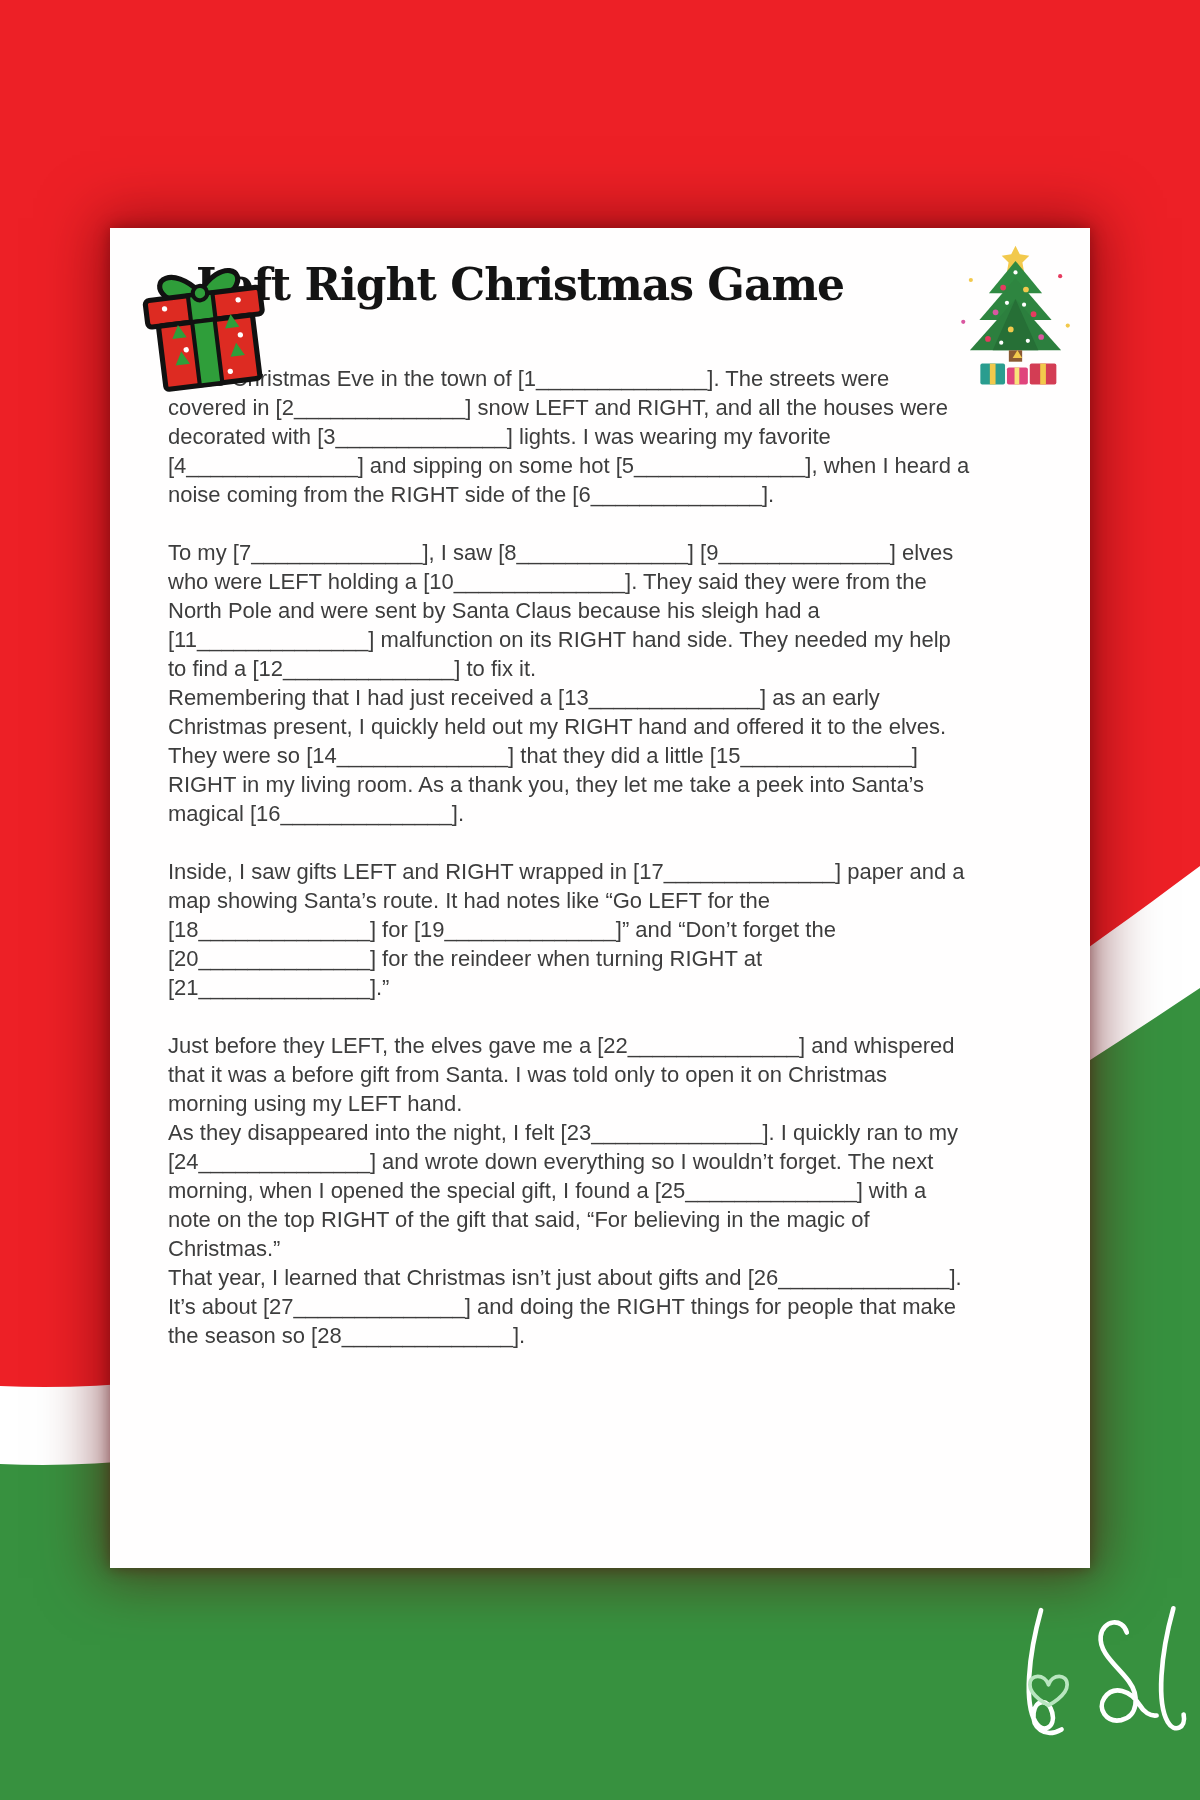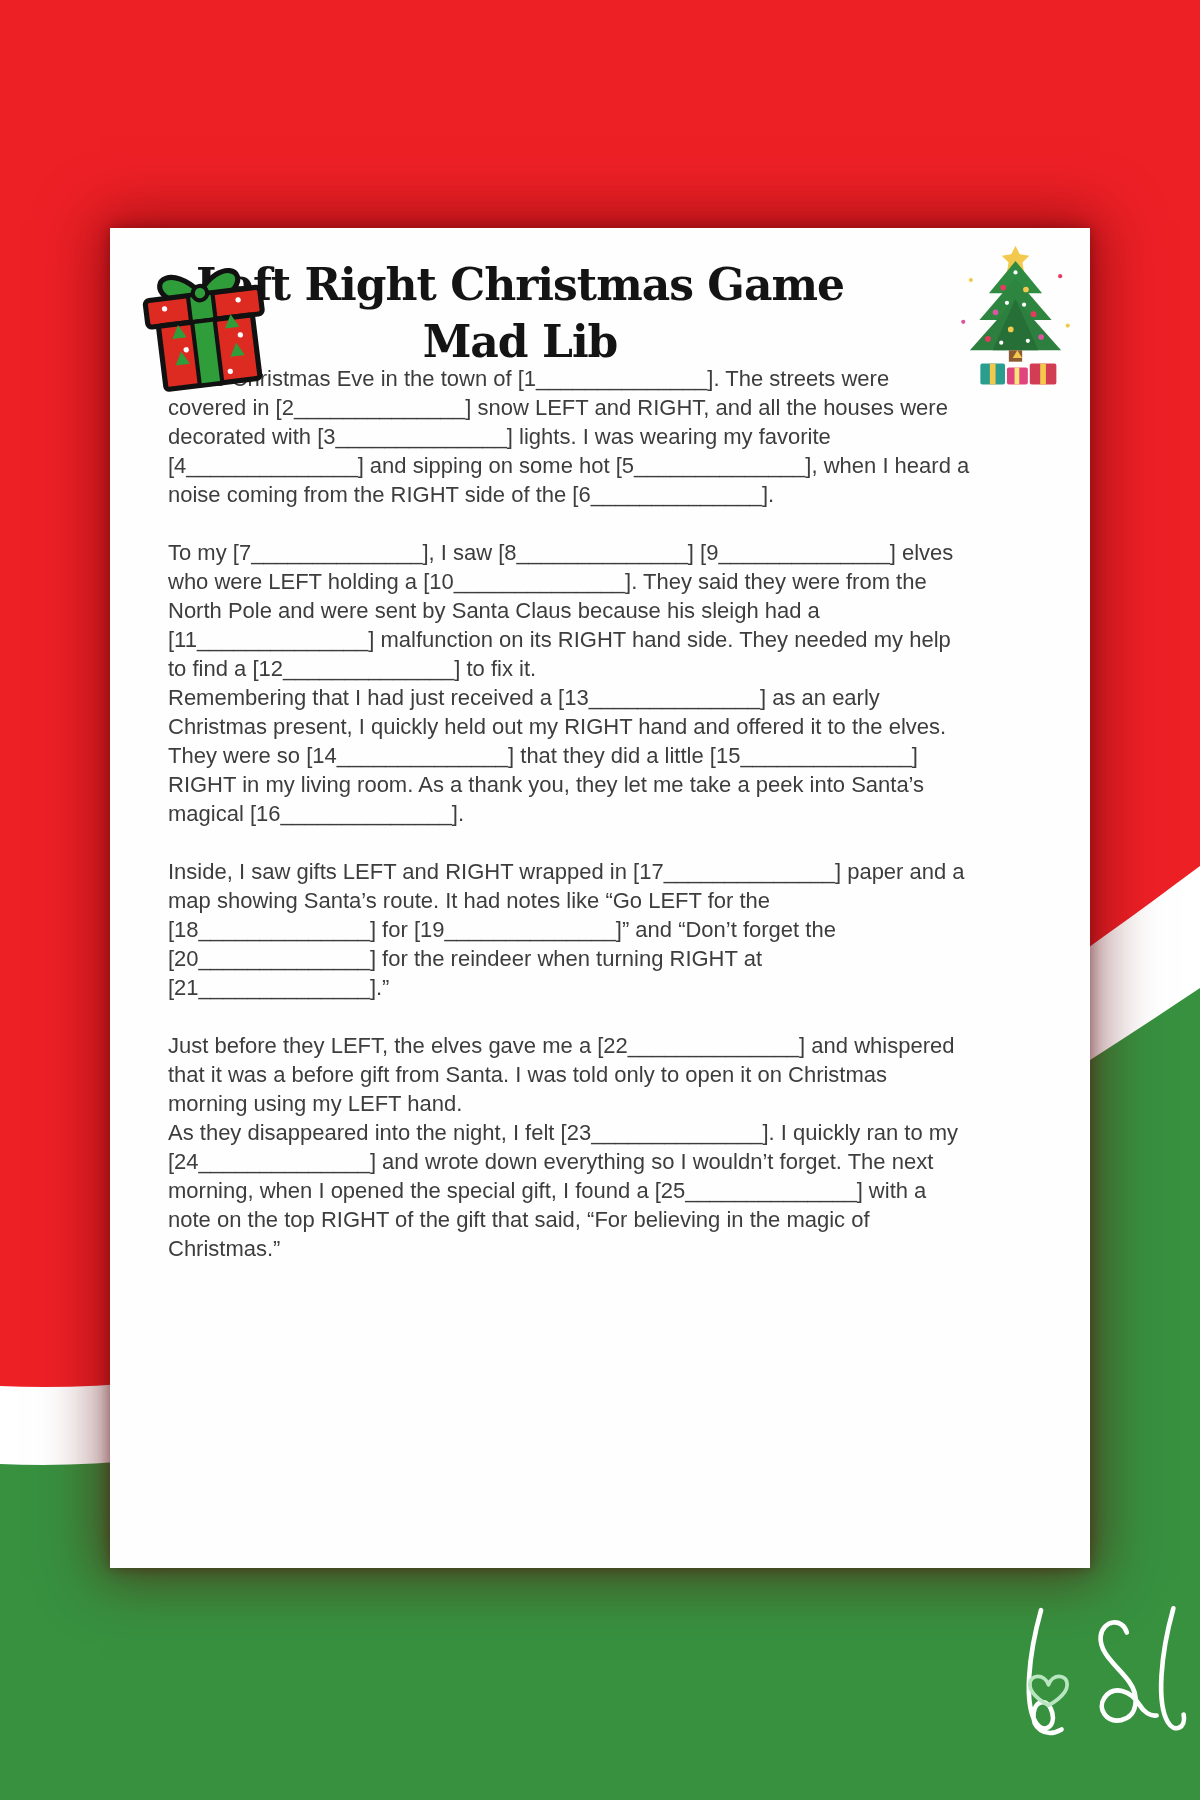--- a/index.html
+++ b/index.html
@@ -91,21 +91,20 @@
       <rect x="38" y="128" width="6" height="22" fill="#f2c94c"></rect>
       <rect x="56" y="132" width="22" height="18" rx="2" fill="#e0447c"></rect>
       <rect x="64" y="132" width="5" height="18" fill="#f8e27a"></rect>
       <rect x="80" y="128" width="28" height="22" rx="2" fill="#d33d54"></rect>
       <rect x="91" y="128" width="6" height="22" fill="#f2c94c"></rect>
       <path d="M62 122 l5 -8 5 8 z" fill="#f2c94c"></path>
     </svg>
 
     <div class="title-wrap">
       <div class="title-line">Left Right Christmas Game</div>
-      <div class="title-line">Mad Lib</div>
     </div>
 
     <div class="story">
       <p class="para gap-after">It was Christmas Eve in the town of [1______________]. The streets were
 covered in [2______________] snow LEFT and RIGHT, and all the houses were
 decorated with [3______________] lights. I was wearing my favorite
 [4______________] and sipping on some hot [5______________], when I heard a
 noise coming from the RIGHT side of the [6______________].</p>
       <p class="para">To my [7______________], I saw [8______________] [9______________] elves
 who were LEFT holding a [10______________]. They said they were from the
@@ -123,20 +122,23 @@
 [20______________] for the reindeer when turning RIGHT at
 [21______________].”</p>
       <p class="para">Just before they LEFT, the elves gave me a [22______________] and whispered
 that it was a before gift from Santa. I was told only to open it on Christmas
 morning using my LEFT hand.</p>
       <p class="para">As they disappeared into the night, I felt [23______________]. I quickly ran to my
 [24______________] and wrote down everything so I wouldn’t forget. The next
 morning, when I opened the special gift, I found a [25______________] with a
 note on the top RIGHT of the gift that said, “For believing in the magic of
 Christmas.”</p>
+      <p class="para">That year, I learned that Christmas isn’t just about gifts and [26______________].
+It’s about [27______________] and doing the RIGHT things for people that make
+the season so [28______________].</p>
     </div>
 
   </div>
 
   <svg class="logo" viewBox="0 0 220 180" aria-hidden="true">
     <g fill="none" stroke="#ffffff" stroke-width="5" stroke-linecap="round">
       <path d="M58 14 C44 64 40 114 52 134 C60 147 74 140 70 124 C66 108 52 110 50 124 C48 140 62 152 80 142"></path>
       <path d="M150 38 C146 22 124 24 122 42 C120 60 140 74 152 90 C164 106 162 128 144 132 C128 135 118 120 126 108 C136 94 154 100 164 116 C168 123 175 128 182 127"></path>
       <path d="M200 12 C186 62 182 114 194 134 C201 146 214 141 211 126"></path>
     </g>

